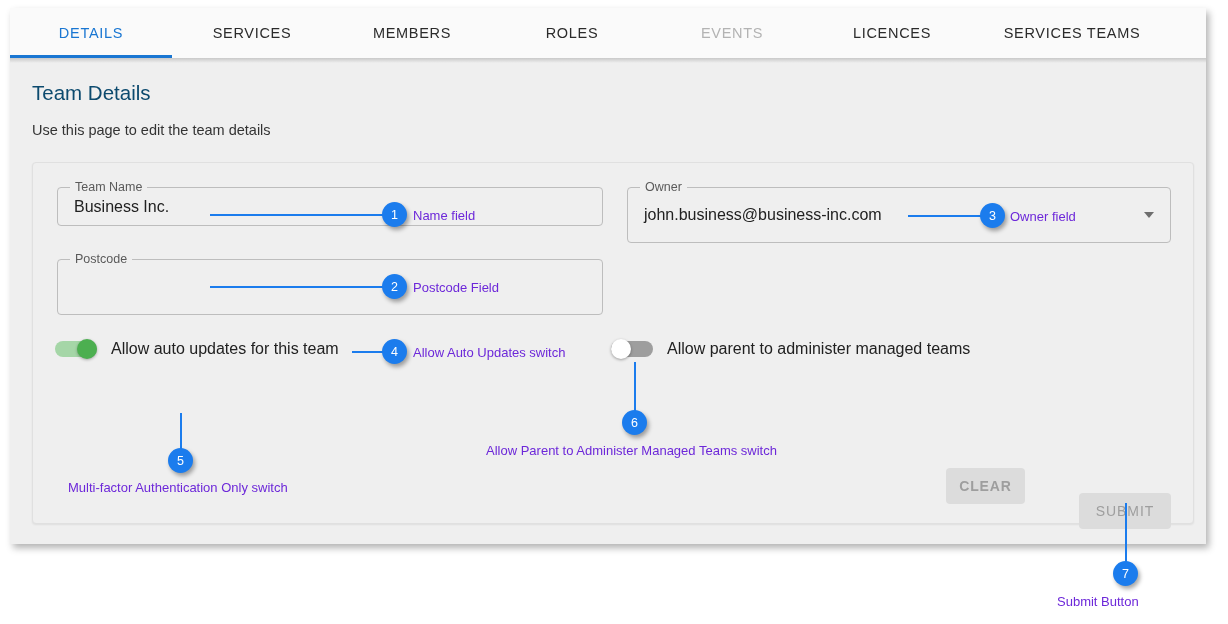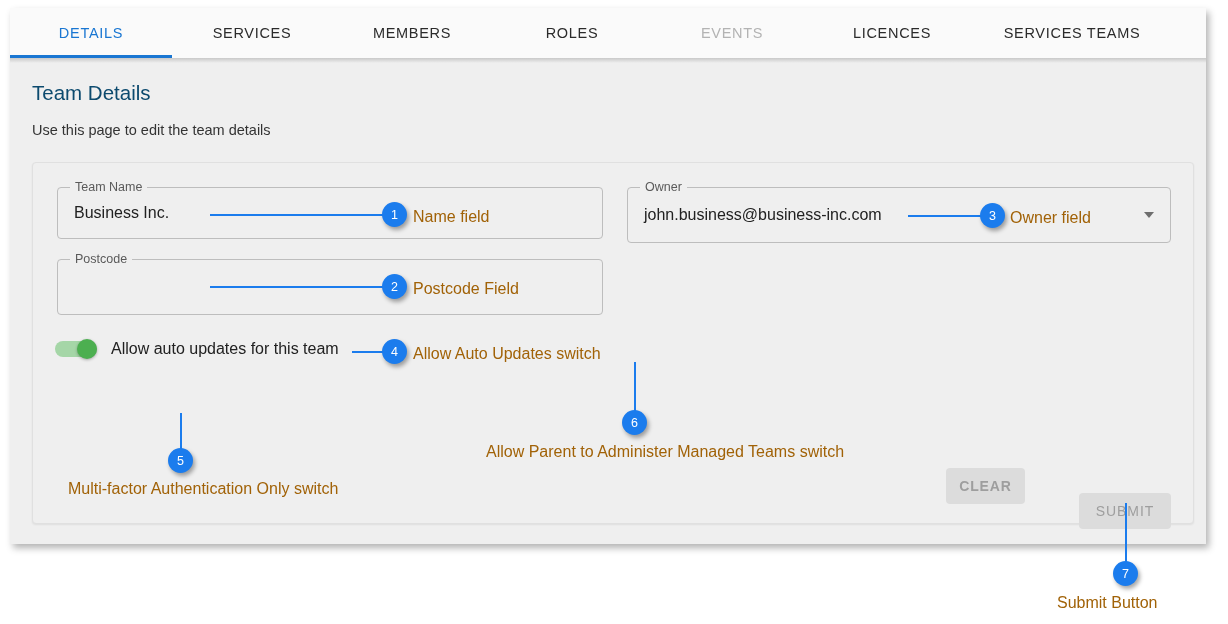--- a/index.html
+++ b/index.html
@@ -203,22 +203,22 @@
     color: #ffffff;
     font-size: 12.5px;
     display: flex;
     align-items: center;
     justify-content: center;
     box-shadow: 2px 3px 4px rgba(0,0,0,0.35);
     z-index: 6;
   }
   .callout-text {
     position: absolute;
-    font-size: 16px;
-    color: #a16207;
+    font-size: 13px;
+    color: #6d28d9;
     white-space: nowrap;
     z-index: 6;
   }
   .callout-line {
     position: absolute;
     background: #1b7ced;
     z-index: 5;
   }
   .callout-line.h { height: 1.6px; }
   .callout-line.v { width: 1.6px; }
@@ -254,21 +254,21 @@
       <span>SERVICES TEAMS</span>
     </div>
   </div>
   <div class="tabbar-shadow"></div>
 
   <div class="page-title">Team Details</div>
   <div class="page-subtitle">Use this page to edit the team details</div>
 
   <div class="form-panel">
 
-    <div class="field" style="left:24px; top:24px; width:546px; height:52px;">
+    <div class="field" style="left:24px; top:24px; width:546px; height:39px;">
       <span class="field-legend">Team Name</span>
       <span class="field-value">Business Inc.</span>
     </div>
 
     <div class="field" style="left:594px; top:24px; width:544px; height:56px;">
       <span class="field-legend">Owner</span>
       <span class="field-value">john.business@business-inc.com</span>
       <span class="select-arrow"></span>
     </div>
 
@@ -278,20 +278,27 @@
     </div>
 
     <div class="switch-row" style="left:22px; top:176px;">
       <span class="switch on">
         <span class="track"></span>
         <span class="thumb"></span>
       </span>
       <span class="switch-label">Allow auto updates for this team</span>
     </div>
 
+    <div class="switch-row" style="left:578px; top:176px;">
+      <span class="switch off">
+        <span class="track"></span>
+        <span class="thumb"></span>
+      </span>
+      <span class="switch-label">Allow parent to administer managed teams</span>
+    </div>
 
 
     <button class="btn" style="left:913px; top:305px; width:79px;font-weight:bold;">CLEAR</button>
     <button class="btn" style="left:1046px; top:305px; width:92px;margin-top:25px;">SUBMIT</button>
   </div>
 
   <div class="callout-line h" style="left:210px; top:214px; width:180px;"></div>
   <div class="callout-badge" style="left:382px; top:202px;">1</div>
   <div class="callout-text" style="left:413px; top:208px;">Name field</div>
 

